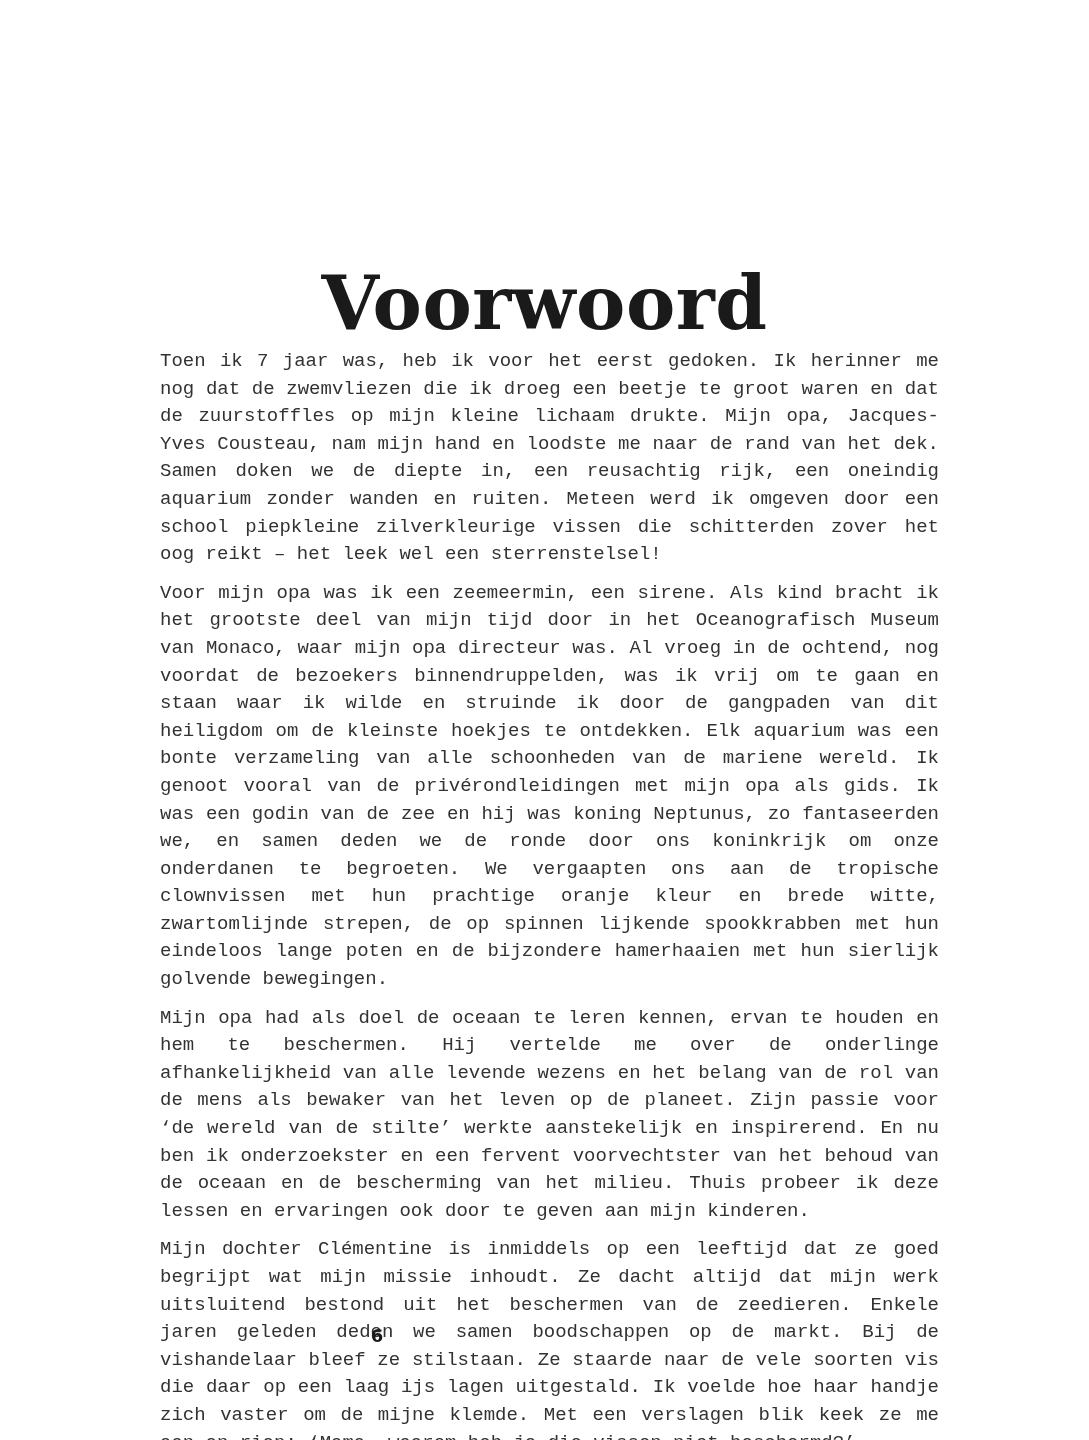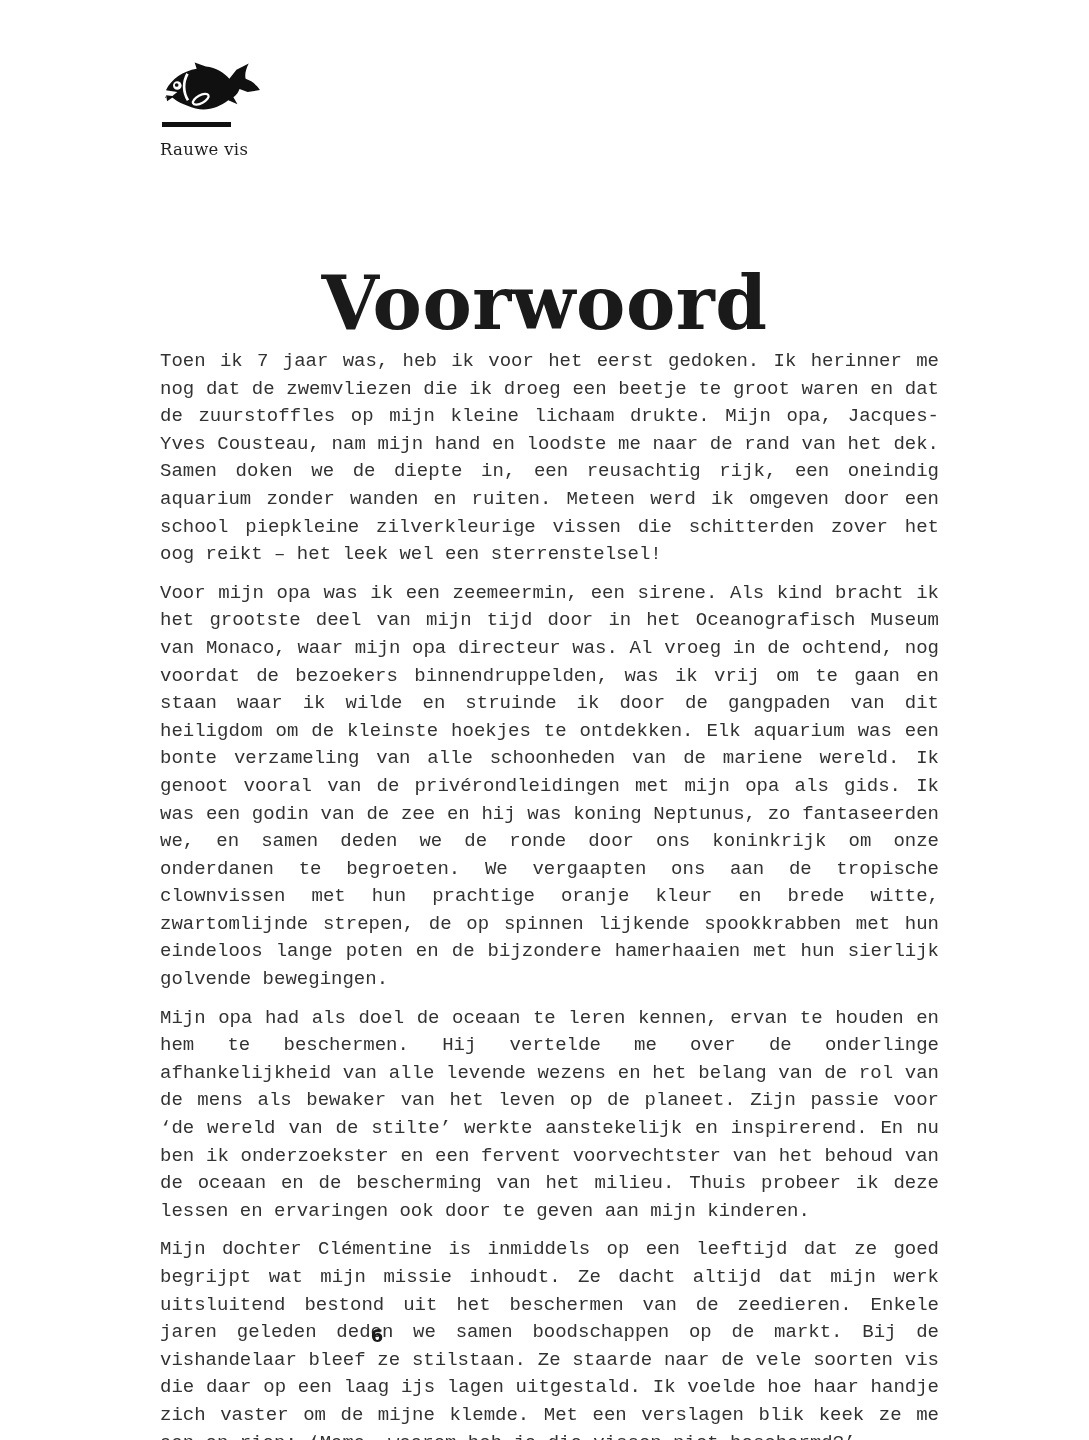--- a/index.html
+++ b/index.html
@@ -78,45 +78,20 @@
     font-size: 18px;
     font-weight: bold;
     color: #1a1a1a;
   }
 </style>
 </head>
 <body>
 
 <div class="page">
 
-  <div class="logo-block">
-    <svg class="fish-svg" viewBox="0 0 100 54" aria-hidden="true">
-      <path d="M4,31
-               C9,20 21,12 34,10
-               L32,4 L43,8
-               C53,9 61,14 66,20
-               L73,11 L85,5
-               C82,11 81,16 82,20
-               C88,22 93,26 96,31
-               L84,33 L76,30
-               C75,33 73,36 70,38
-               L74,45 L65,41
-               C56,48 44,52 33,49
-               C22,46 12,41 8,36
-               L3,39 L5,34 Z" fill="#101010"></path>
-      <path d="M2,31 L15,33 L5,41 Z" fill="#ffffff"></path>
-      <path d="M4,36 L12,37 L5,42 Z" fill="#101010"></path>
-      <circle cx="15" cy="26.5" r="4.2" fill="#ffffff"></circle>
-      <circle cx="14.4" cy="26" r="1.8" fill="#101010"></circle>
-      <path d="M25,15 C20.5,23 20.5,33 25.5,41" stroke="#ffffff" stroke-width="2.6" fill="none"></path>
-      <ellipse cx="38" cy="40" rx="8.5" ry="3.8" transform="rotate(-28 38 40)" fill="none" stroke="#ffffff" stroke-width="2.2"></ellipse>
-    </svg>
-    <div class="chapter-rule"></div>
-    <div class="chapter-label">Rauwe vis</div>
-  </div>
 
   <h1 class="page-title">Voorwoord</h1>
 
   <div class="body-text">
     <p>Toen ik 7 jaar was, heb ik voor het eerst gedoken. Ik herinner me nog dat de zwemvliezen die ik droeg een beetje te groot waren en dat de zuurstoffles op mijn kleine lichaam drukte. Mijn opa, Jacques-Yves Cousteau, nam mijn hand en loodste me naar de rand van het dek. Samen doken we de diepte in, een reusachtig rijk, een oneindig aquarium zonder wanden en ruiten. Meteen werd ik omgeven door een school piepkleine zilverkleurige vissen die schitterden zover het oog reikt – het leek wel een sterrenstelsel!</p>
     <p>Voor mijn opa was ik een zeemeermin, een sirene. Als kind bracht ik het grootste deel van mijn tijd door in het Oceanografisch Museum van Monaco, waar mijn opa directeur was. Al vroeg in de ochtend, nog voordat de bezoekers binnendruppelden, was ik vrij om te gaan en staan waar ik wilde en struinde ik door de gangpaden van dit heiligdom om de kleinste hoekjes te ontdekken. Elk aquarium was een bonte verzameling van alle schoonheden van de mariene wereld. Ik genoot vooral van de privérondleidingen met mijn opa als gids. Ik was een godin van de zee en hij was koning Neptunus, zo fantaseerden we, en samen deden we de ronde door ons koninkrijk om onze onderdanen te begroeten. We vergaapten ons aan de tropische clownvissen met hun prachtige oranje kleur en brede witte, zwartomlijnde strepen, de op spinnen lijkende spookkrabben met hun eindeloos lange poten en de bijzondere hamerhaaien met hun sierlijk golvende bewegingen.</p>
     <p>Mijn opa had als doel de oceaan te leren kennen, ervan te houden en hem te beschermen. Hij vertelde me over de onderlinge afhankelijkheid van alle levende wezens en het belang van de rol van de mens als bewaker van het leven op de planeet. Zijn passie voor ‘de wereld van de stilte’ werkte aanstekelijk en inspirerend. En nu ben ik onderzoekster en een fervent voorvechtster van het behoud van de oceaan en de bescherming van het milieu. Thuis probeer ik deze lessen en ervaringen ook door te geven aan mijn kinderen.</p>
     <p>Mijn dochter Clémentine is inmiddels op een leeftijd dat ze goed begrijpt wat mijn missie inhoudt. Ze dacht altijd dat mijn werk uitsluitend bestond uit het beschermen van de zeedieren. Enkele jaren geleden deden we samen boodschappen op de markt. Bij de vishandelaar bleef ze stilstaan. Ze staarde naar de vele soorten vis die daar op een laag ijs lagen uitgestald. Ik voelde hoe haar handje zich vaster om de mijne klemde. Met een verslagen blik keek ze me aan en riep: ‘Mama, waarom heb je die vissen niet beschermd?’</p>
   </div>
 

